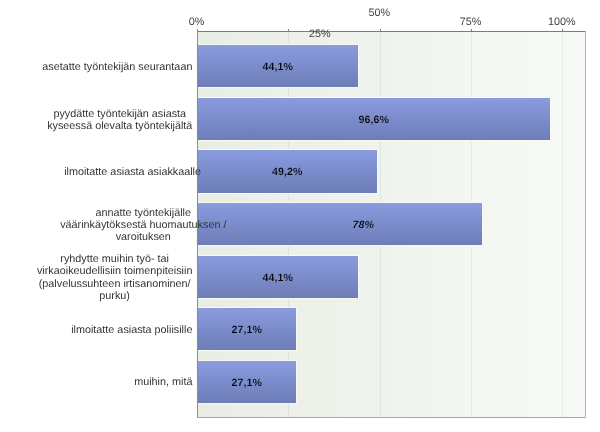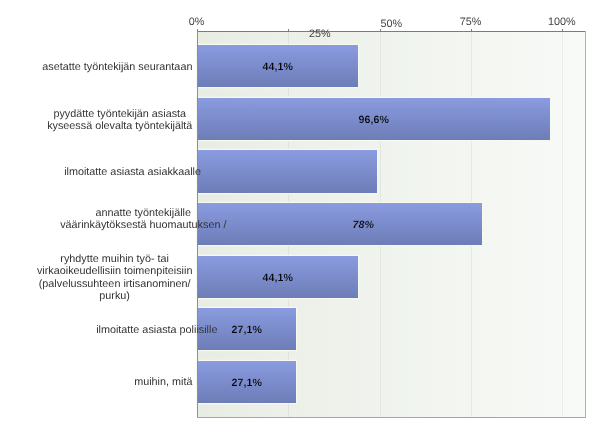--- a/index.html
+++ b/index.html
@@ -50,30 +50,31 @@
       <div style="position: absolute; left: 585.3px; top: 30.9px; width: 1.2px; height: 386.9px; background: rgb(176, 176, 176);"></div>
       <div class="tickmark" style="position: absolute; left: 197.1px; top: 28.9px; width: 1px; height: 2.6px; background: rgb(128, 128, 128);"></div>
       <div class="tickmark" style="position: absolute; left: 288.4px; top: 28.9px; width: 1px; height: 2.6px; background: rgb(128, 128, 128);"></div>
       <div class="tickmark" style="position: absolute; left: 379.7px; top: 28.9px; width: 1px; height: 2.6px; background: rgb(128, 128, 128);"></div>
       <div class="tickmark" style="position: absolute; left: 471px; top: 28.9px; width: 1px; height: 2.6px; background: rgb(128, 128, 128);"></div>
       <div class="tickmark" style="position: absolute; left: 562.3px; top: 28.9px; width: 1px; height: 2.6px; background: rgb(128, 128, 128);"></div>
     </div>
   <div class="layer" id="layer-text">
       <div class="axis-label" style="position: absolute; left: 196.6px; top: 15.55px; transform: translateX(-50%);">0%</div>
       <div class="axis-label" style="position: absolute; left: 287.9px; top: 28px; transform: translateX(-50%); margin-left: 32px;">25%</div>
-      <div class="axis-label" style="position: absolute; left: 379.2px; top: 18px; transform: translateX(-50%); margin-left: 12px;">50%</div>
+      <div class="axis-label" style="position: absolute; left: 379.2px; top: 7px; transform: translateX(-50%);">50%</div>
       <div class="axis-label" style="position: absolute; left: 470.5px; top: 15.55px; transform: translateX(-50%);">75%</div>
       <div class="axis-label" style="position: absolute; left: 561.8px; top: 15.55px; transform: translateX(-50%);">100%</div>
       <div class="bar-label" style="position: absolute; left: 197.3px; width: 161.053px; top: 60.1px; line-height: 14px;">44,1%</div>
       <div class="bar-label" style="position: absolute; left: 197.3px; width: 352.783px; top: 112.7px; line-height: 14px;">96,6%</div>
+      <div class="bar-label" style="position: absolute; left: 197.3px; width: 179.678px; top: 165.2px; line-height: 14px;">49,2%</div>
       <div class="bar-label" style="position: absolute; left: 197.3px; width: 332px; top: 218px; line-height: 14px; font-style: italic;">78%</div>
       <div class="bar-label" style="position: absolute; left: 197.3px; width: 161.053px; top: 270.6px; line-height: 14px;">44,1%</div>
       <div class="bar-label" style="position: absolute; left: 197.3px; width: 98.9692px; top: 323.1px; line-height: 14px;">27,1%</div>
       <div class="bar-label" style="position: absolute; left: 197.3px; width: 98.9692px; top: 375.5px; line-height: 14px;">27,1%</div>
       <div class="cat-wrap" style="position: absolute; left: 0px; width: 192.4px; top: 61px;"><span class="cat-label"><div>asetatte työntekijän seurantaan</div></span></div>
       <div class="cat-wrap" style="position: absolute; left: 0px; width: 192.4px; top: 107.55px;"><span class="cat-label"><div>pyydätte työntekijän asiasta</div><div>kyseessä olevalta työntekijältä</div></span></div>
       <div class="cat-wrap" style="position: absolute; left: 0px; width: 201px; top: 166.1px;"><span class="cat-label"><div>ilmoitatte asiasta asiakkaalle</div></span></div>
-      <div class="cat-wrap" style="position: absolute; left: 0px; width: 192.4px; top: 206.8px; padding-left: 34px;"><span class="cat-label"><div>annatte työntekijälle</div><div>väärinkäytöksestä huomautuksen /</div></span></div>
+      <div class="cat-wrap" style="position: absolute; left: 0px; width: 192.4px; top: 206.8px; padding-left: 34px;"><span class="cat-label"><div>annatte työntekijälle</div><div>väärinkäytöksestä huomautuksen /</div><div>varoituksen</div></span></div>
       <div class="cat-wrap" style="position: absolute; left: 0px; width: 192.4px; top: 253.35px;"><span class="cat-label"><div>ryhdytte muihin työ- tai</div><div>virkaoikeudellisiin toimenpiteisiin</div><div>(palvelussuhteen irtisanominen/</div><div>purku)</div></span></div>
-      <div class="cat-wrap" style="position: absolute; left: 0px; width: 192.4px; top: 324px; margin-left: 25px;"><span class="cat-label"><div>ilmoitatte asiasta poliisille</div></span></div>
+      <div class="cat-wrap" style="position: absolute; left: 0px; width: 192.4px; top: 324px;"><span class="cat-label"><div>ilmoitatte asiasta poliisille</div></span></div>
       <div class="cat-wrap" style="position: absolute; left: 0px; width: 192.4px; top: 376.4px;"><span class="cat-label"><div>muihin, mitä</div></span></div>
     </div>
 </div>
 
 </body></html>

